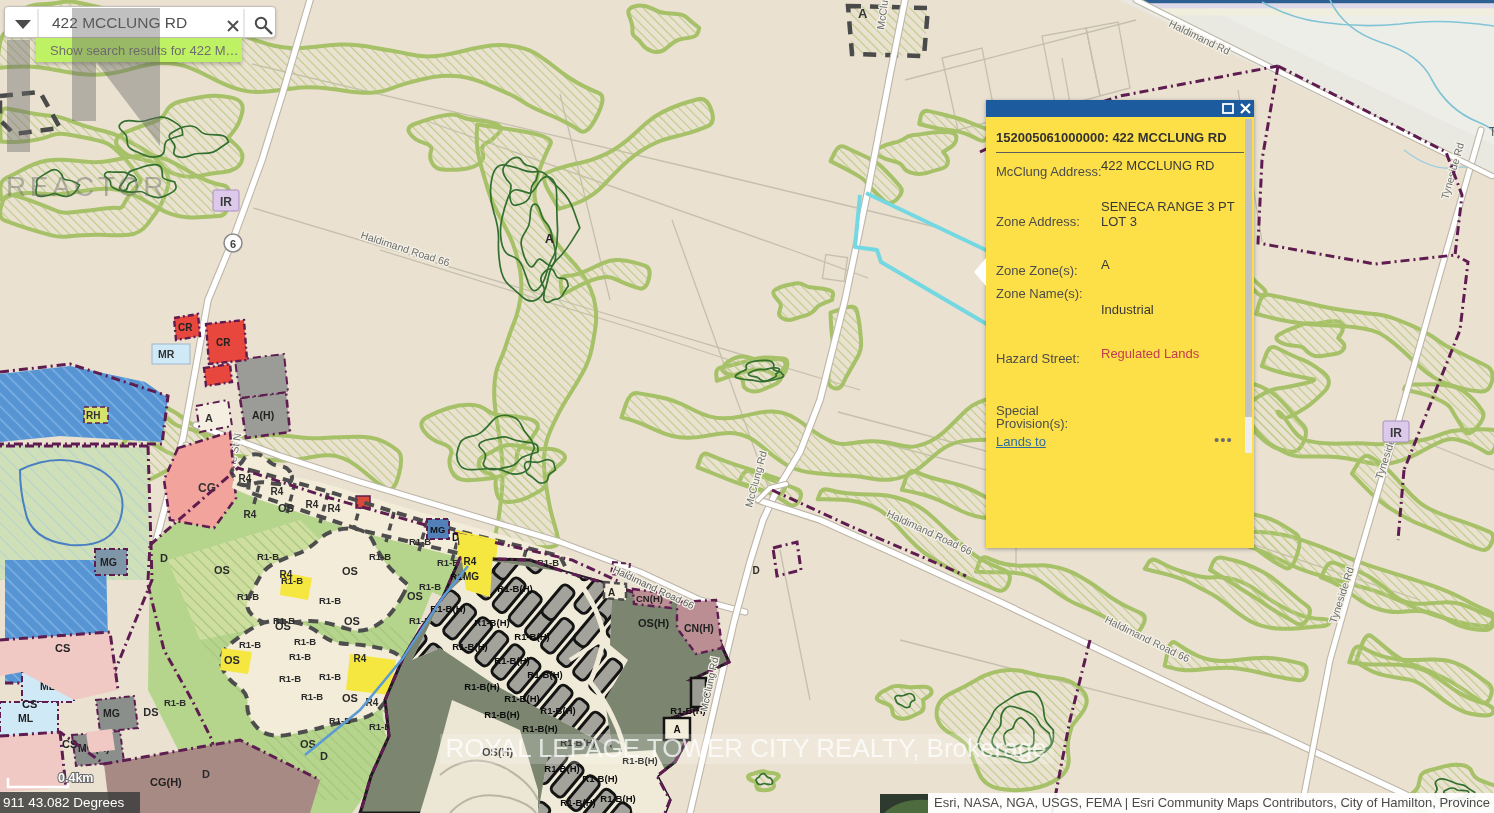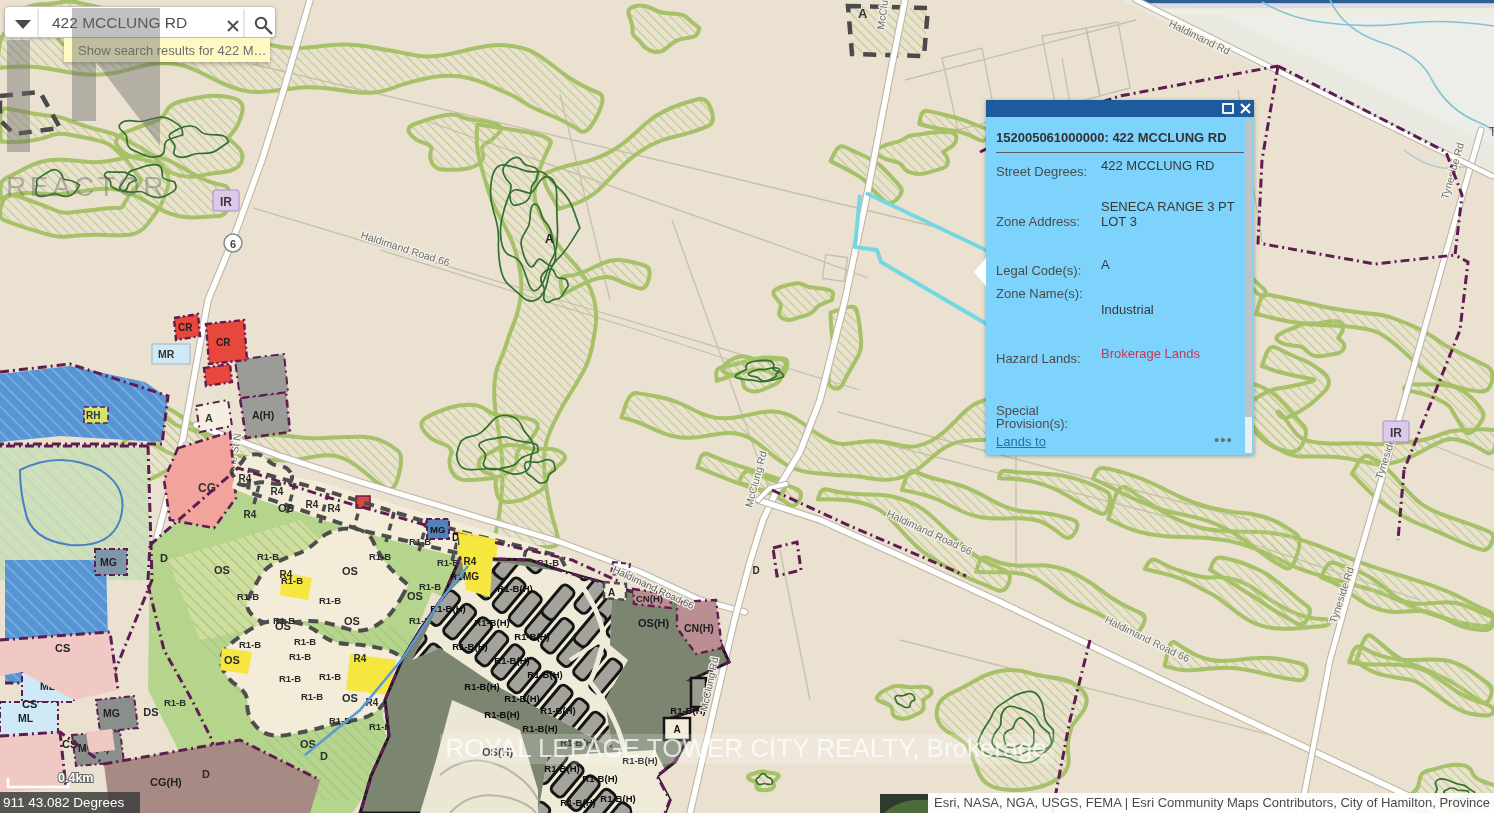--- a/index.html
+++ b/index.html
@@ -1,28 +1,28 @@
 <!DOCTYPE html>
 <html><head><meta charset="utf-8">
 <style>
 *{margin:0;padding:0;box-sizing:border-box;font-family:"Liberation Sans",sans-serif;}
 body{width:1494px;height:813px;overflow:hidden;position:relative;background:#eae1d1;}
 #map{position:absolute;left:0;top:0;}
-.popup{position:absolute;left:986px;top:100px;width:268px;height:355px;background:#7dd3fc;box-shadow:0 1px 4px rgba(0,0,0,0.35);}
+.popup{position:absolute;left:986px;top:100px;width:268px;height:448px;background:#fde047;box-shadow:0 1px 4px rgba(0,0,0,0.35);}
 .phead{height:17px;background:#1d5b9f;position:relative;}
 .pbody{position:relative;padding:0 10px;height:338px;overflow:hidden;}
 .ptitle{font-size:13px;font-weight:bold;color:#323232;padding-top:13px;}
 .phr{border-bottom:1.5px solid #5c5c5c;margin-top:7px;}
 .row{position:absolute;left:10px;font-size:13px;color:#4c4c4c;}
 .val{position:absolute;left:115px;font-size:13px;color:#383838;}
 .scroll{position:absolute;right:2px;top:19px;width:7px;height:334px;background:#ededed;}
 .thumb{position:absolute;right:2px;top:19px;width:7px;height:298px;background:#c2c2c2;}
 .arrow{position:absolute;left:-12px;top:158px;width:0;height:0;border-top:14px solid transparent;border-bottom:14px solid transparent;border-right:12px solid #fff;}
 .search{position:absolute;left:4px;top:6px;width:272px;height:32px;background:#fff;border:1px solid #c4c0b8;border-radius:4px;box-shadow:0 1px 3px rgba(0,0,0,0.2);}
-.sugg{position:absolute;left:36px;top:38px;width:206px;height:24px;background:#fef9c3;box-shadow:0 2px 4px rgba(0,0,0,0.25);font-size:13px;color:#6e6e6e;padding:5px 0 0 14px;white-space:nowrap;overflow:hidden;margin-left:28px;}
+.sugg{position:absolute;left:36px;top:38px;width:206px;height:24px;background:#bef264;box-shadow:0 2px 4px rgba(0,0,0,0.25);font-size:13px;color:#6e6e6e;padding:5px 0 0 14px;white-space:nowrap;overflow:hidden;}
 #overlay{position:absolute;left:0;top:0;z-index:50;pointer-events:none;}
 </style></head>
 <body>
 <svg id="map" width="1494" height="813" viewBox="0 0 1494 813">
 <defs>
 <pattern id="rl" patternUnits="userSpaceOnUse" width="6.5" height="6.5" patternTransform="rotate(-45)">
 <line x1="0" y1="0" x2="0" y2="6.5" stroke="#bacd85" stroke-width="2.2"></line>
       </pattern>
 <pattern id="osh" patternUnits="userSpaceOnUse" width="8" height="8" patternTransform="rotate(-45)">
 <line x1="0" y1="0" x2="0" y2="8" stroke="#a6c47e" stroke-width="2.4"></line>
@@ -553,30 +553,30 @@
 <div class="popup">
  <div class="phead">
   <svg width="268" height="17">
         <rect x="237" y="4" width="10" height="9" fill="none" stroke="#fff" stroke-width="1.8"></rect>
   <path d="M255 4 L264 13 M264 4 L255 13" stroke="#fff" stroke-width="2.2"></path>
       </svg>
  </div>
  <div class="pbody">
   <div class="ptitle">152005061000000: 422 MCCLUNG RD</div>
   <div class="phr"></div>
-  <div class="row" style="top:47px">Street Degrees:</div>
+  <div class="row" style="top:47px">McClung Address:</div>
       <div class="val" style="top:41px">422 MCCLUNG RD</div>
   <div class="row" style="top:97px">Zone Address:</div>
       <div class="val" style="top:82px;line-height:15px">SENECA RANGE 3 PT<br>LOT 3</div>
-  <div class="row" style="top:146px">Legal Code(s):</div>
+  <div class="row" style="top:146px">Zone Zone(s):</div>
       <div class="val" style="top:140px">A</div>
   <div class="row" style="top:169px">Zone Name(s):</div>
       <div class="val" style="top:185px">Industrial</div>
-  <div class="row" style="top:234px">Hazard Lands:</div>
-      <div class="val" style="top:229px;color:#c23b51">Brokerage Lands</div>
+  <div class="row" style="top:234px">Hazard Street:</div>
+      <div class="val" style="top:229px;color:#c23b51">Regulated Lands</div>
   <div class="row" style="top:287px;line-height:13px">Special<br>Provision(s):</div>
   <div class="row" style="top:317px;color:#2d6da3;text-decoration:underline">Lands to</div>
   <div class="row" style="left:228px;top:314px;color:#6e6e6e;font-size:15px;letter-spacing:1px">•••</div>
  </div>
  <div class="scroll"></div>
     <div class="thumb"></div>
  <div class="arrow"></div>
 </div>
 <div class="search">
  <svg width="272" height="32">

